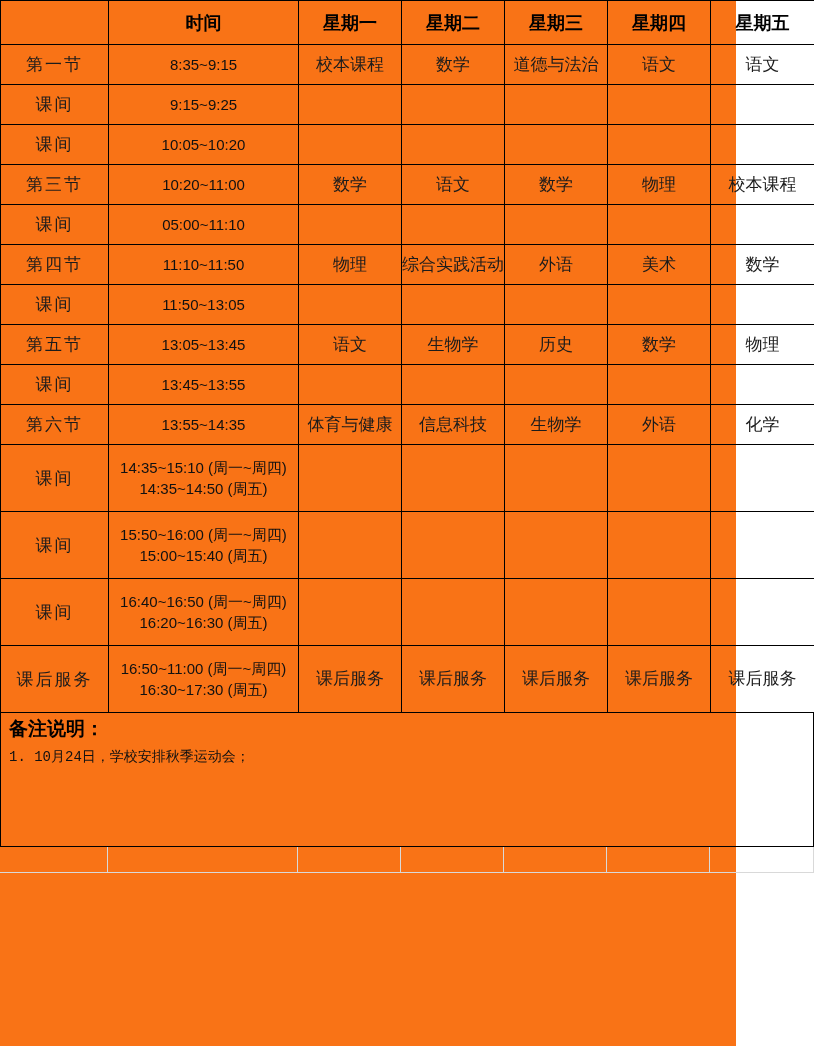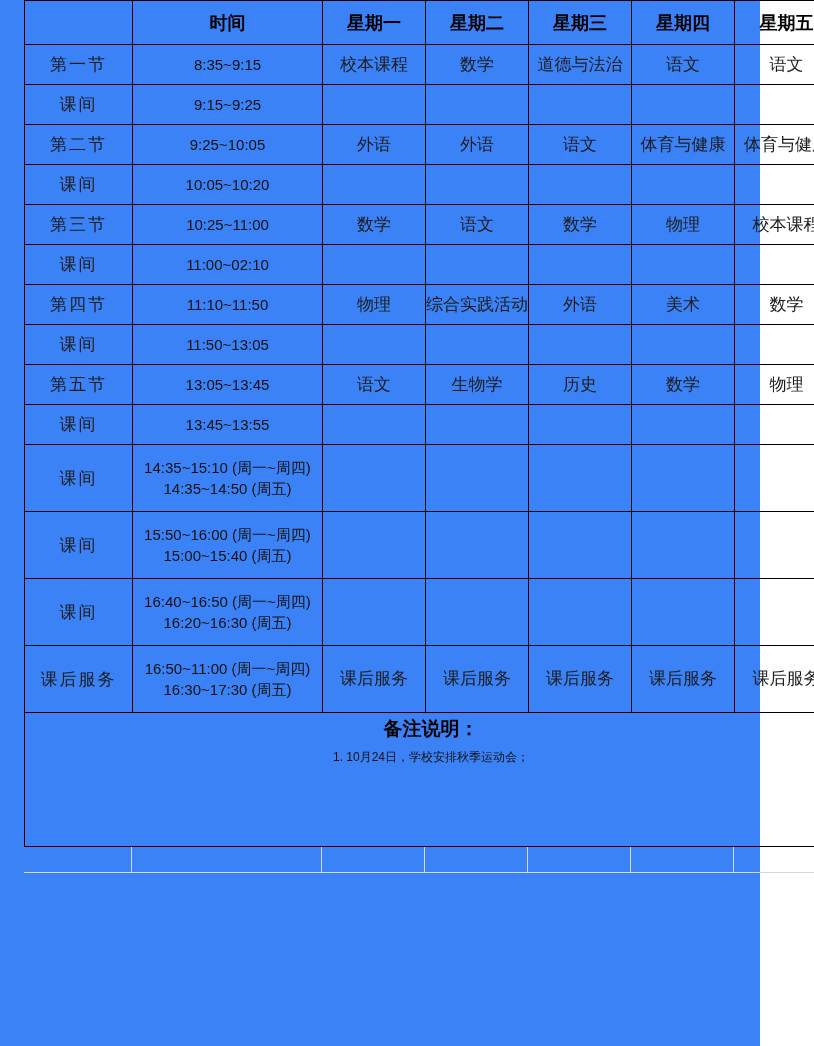--- a/index.html
+++ b/index.html
@@ -1,18 +1,18 @@
 <!DOCTYPE html>
 <html><head>
 <meta charset="utf-8">
 <style>
   html,body{margin:0;padding:0;background:#fff;}
   body{width:814px;height:1046px;overflow:hidden;
        font-family:"Liberation Sans",sans-serif;color:#000;}
-  .sheet{width:736px;height:1046px;background:#3b82f6;padding-left:24px;}
+  .sheet{width:736px;height:1046px;background:#f97316;}
 
   table.tt{border-collapse:collapse;table-layout:fixed;width:814px;}
   table.tt th,table.tt td{border:1px solid #000;overflow:hidden;padding:0;
        text-align:center;vertical-align:middle;}
 
   col.c0{width:108px}
   col.c1{width:190px}
   col.cd{width:103px}
   col.cl{width:104px}
 
@@ -25,24 +25,24 @@
   td.label{font-family:"Liberation Serif",serif;font-size:17px;color:#1c1c1c;
        letter-spacing:2px;}
   td.time{font-family:"Liberation Sans",sans-serif;font-size:15px;color:#111;
        padding:0 16px;line-height:21px;}
   td.time .tline{display:block;text-align:center;}
   td.subject{font-family:"Liberation Serif",serif;font-size:17px;color:#1c1c1c;
        line-height:22px;padding:0 2px;}
 
   .notes{box-sizing:border-box;width:814px;height:135px;
        border:1px solid #000;border-top:none;margin-top:-1px;
-       padding:3px 8px;overflow:hidden;text-align:center;}
+       padding:3px 8px;overflow:hidden;}
   .notes-title{font-family:"Liberation Sans",sans-serif;font-weight:bold;
        font-size:19px;line-height:28px;color:#000;}
-  .note-item{font-family:Liberation Sans, sans-serif;font-size:12px;
+  .note-item{font-family:Liberation Mono, monospace;font-size:14px;
        line-height:28px;color:#111;}
 
   .gray-row{box-sizing:border-box;width:814px;height:26px;display:flex;
        border-bottom:1px solid #d9d9d9;}
   .gray-cell{box-sizing:border-box;height:100%;border-right:1px solid #d9d9d9;}
   .g0{width:108px}.g1{width:190px}.gd{width:103px}.gl{width:104px}
 </style>
 </head>
 <body>
 
@@ -86,56 +86,45 @@
           <td class="time">
             <span class="tline">9:15~9:25</span>
           </td>
           <td class="subject"></td>
           <td class="subject"></td>
           <td class="subject"></td>
           <td class="subject"></td>
           <td class="subject"></td>
         </tr>
         <tr class="normal">
-          <td class="label">第二节</td>
-          <td class="time">
-            <span class="tline">9:25~10:05</span>
-          </td>
-          <td class="subject">外语</td>
-          <td class="subject">外语</td>
-          <td class="subject">语文</td>
-          <td class="subject">体育与健康</td>
-          <td class="subject">体育与健康</td>
-        </tr>
-        <tr class="normal">
           <td class="label">课间</td>
           <td class="time">
             <span class="tline">10:05~10:20</span>
           </td>
           <td class="subject"></td>
           <td class="subject"></td>
           <td class="subject"></td>
           <td class="subject"></td>
           <td class="subject"></td>
         </tr>
         <tr class="normal">
           <td class="label">第三节</td>
           <td class="time">
-            <span class="tline">10:25~11:00</span>
+            <span class="tline">10:20~11:00</span>
           </td>
           <td class="subject">数学</td>
           <td class="subject">语文</td>
           <td class="subject">数学</td>
           <td class="subject">物理</td>
           <td class="subject">校本课程</td>
         </tr>
         <tr class="normal">
           <td class="label">课间</td>
           <td class="time">
-            <span class="tline">11:00~02:10</span>
+            <span class="tline">05:00~11:10</span>
           </td>
           <td class="subject"></td>
           <td class="subject"></td>
           <td class="subject"></td>
           <td class="subject"></td>
           <td class="subject"></td>
         </tr>
         <tr class="normal">
           <td class="label">第四节</td>
           <td class="time">
@@ -172,20 +161,31 @@
         <tr class="normal">
           <td class="label">课间</td>
           <td class="time">
             <span class="tline">13:45~13:55</span>
           </td>
           <td class="subject"></td>
           <td class="subject"></td>
           <td class="subject"></td>
           <td class="subject"></td>
           <td class="subject"></td>
+        </tr>
+        <tr class="normal">
+          <td class="label">第六节</td>
+          <td class="time">
+            <span class="tline">13:55~14:35</span>
+          </td>
+          <td class="subject">体育与健康</td>
+          <td class="subject">信息科技</td>
+          <td class="subject">生物学</td>
+          <td class="subject">外语</td>
+          <td class="subject">化学</td>
         </tr>
         <tr class="tall">
           <td class="label">课间</td>
           <td class="time">
             <span class="tline">14:35~15:10 (周一~周四)</span>
             <span class="tline">14:35~14:50 (周五)</span>
           </td>
           <td class="subject"></td>
           <td class="subject"></td>
           <td class="subject"></td>

